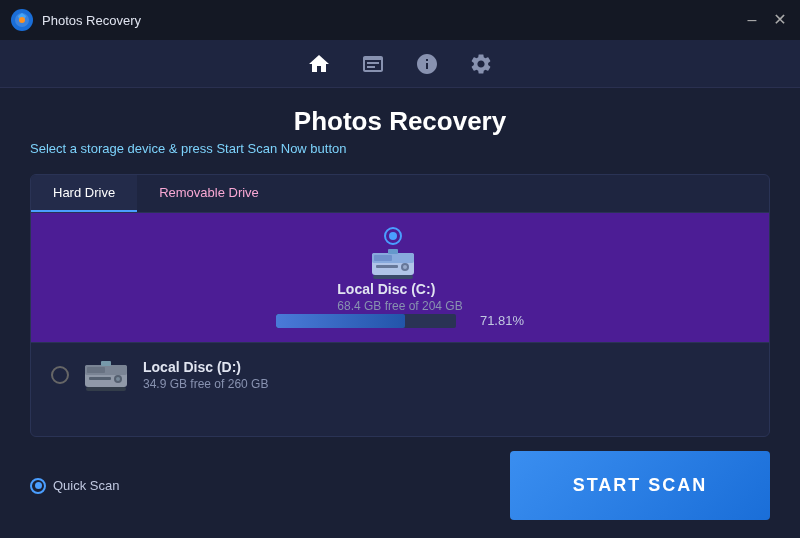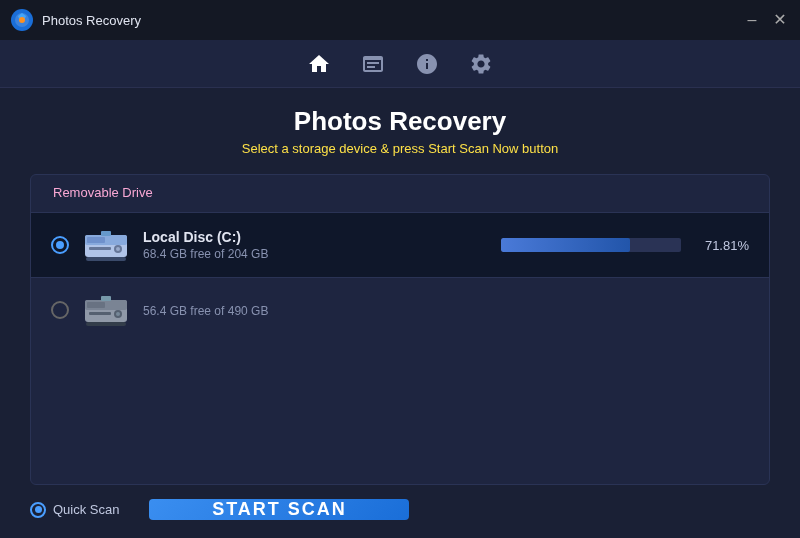--- a/index.html
+++ b/index.html
@@ -80,23 +80,23 @@
     }
 
     .page-title {
       text-align: center;
       font-size: 26px;
       font-weight: 700;
       color: #fff;
       margin-bottom: 4px;
     }
     .page-subtitle {
-      text-align: center;
-      font-size: 13px;
-      color: #fde047;
+      text-align: left;
+      font-size: 13px;
+      color: #7dd3fc;
       margin-bottom: 18px;
     }
 
     
     .drive-panel {
       background: #1e2540;
       border: 1px solid #2a3355;
       border-radius: 6px;
       flex: 1;
       overflow: hidden;
@@ -130,21 +130,21 @@
     }
 
     .drive-item {
       display: flex;
       align-items: center;
       padding: 14px 20px;
       border-bottom: 1px solid #2a3355;
       cursor: pointer;
     }
     .drive-item:last-child { border-bottom: none; }
-    .drive-item.selected { background: #0f172a; }
+    .drive-item.selected { background: #4c1d95; flex-direction: column; }
 
     .radio-circle {
       width: 18px;
       height: 18px;
       border-radius: 50%;
       border: 2px solid #4a9eff;
       display: flex;
       align-items: center;
       justify-content: center;
       margin-right: 14px;
@@ -201,21 +201,21 @@
       color: #c0c8e0;
       min-width: 48px;
       text-align: right;
     }
 
     
     .scan-area {
       display: flex;
       align-items: center;
       padding: 14px 0 8px;
-      gap: 30px;
+      justify-content: space-between;
     }
     .scan-options {
       display: flex;
       align-items: center;
       gap: 18px;
     }
     .scan-option {
       display: flex;
       align-items: center;
       gap: 7px;
@@ -256,21 +256,21 @@
     }
 
     .start-scan-btn {
       background: linear-gradient(135deg, #3a8ef0, #1a6ed8);
       color: #fff;
       border: none;
       border-radius: 4px;
       font-size: 18px;
       font-weight: 700;
       letter-spacing: 2px;
-      padding: 0 60px;
+      padding: 24px 60px;
       cursor: pointer;
       flex: 1;
       max-width: 260px;
     }
 
     
     .hd-icon {
       width: 46px;
       height: 36px;
     }
@@ -316,20 +316,21 @@
     </svg>
   </div>
 </div>
 
 <div class="main-content">
   <h1 class="page-title">Photos Recovery</h1>
   <p class="page-subtitle">Select a storage device &amp; press Start Scan Now button</p>
 
   <div class="drive-panel">
     <div class="drive-tabs">
+      <button class="drive-tab active">Hard Drive</button>
       <button class="drive-tab">Removable Drive</button>
     </div>
 
     <div class="drive-list">
 
       <div class="drive-item selected">
         <div class="radio-circle">
           <div class="radio-dot"></div>
         </div>
         <svg class="hd-icon drive-icon" viewBox="0 0 46 36">
@@ -361,21 +362,22 @@
           <rect x="2" y="8" width="42" height="22" rx="3" fill="#9099a8"></rect>
           <rect x="2" y="8" width="42" height="10" rx="2" fill="#7a8494"></rect>
           <rect x="4" y="10" width="18" height="6" rx="1" fill="#556070" opacity="0.5"></rect>
           <circle cx="35" cy="22" r="4" fill="#556070"></circle>
           <circle cx="35" cy="22" r="2" fill="#778899"></circle>
           <rect x="6" y="20" width="22" height="3" rx="1" fill="#556070"></rect>
           <rect x="3" y="30" width="40" height="4" rx="2" fill="#333d4a"></rect>
           <rect x="18" y="4" width="10" height="5" rx="1" fill="#7799aa"></rect>
         </svg>
         <div class="drive-info">
-          <div class="drive-free">56.4 GB free of 490 GB</div>
+          <div class="drive-name">Local Disc (D:)</div>
+          <div class="drive-free">34.9 GB free of 260 GB</div>
         </div>
       </div>
     </div>
   </div>
 
   <div class="scan-area">
     <div class="scan-options">
       <div class="scan-option">
         <div class="opt-radio">
           <div class="opt-dot"></div>

